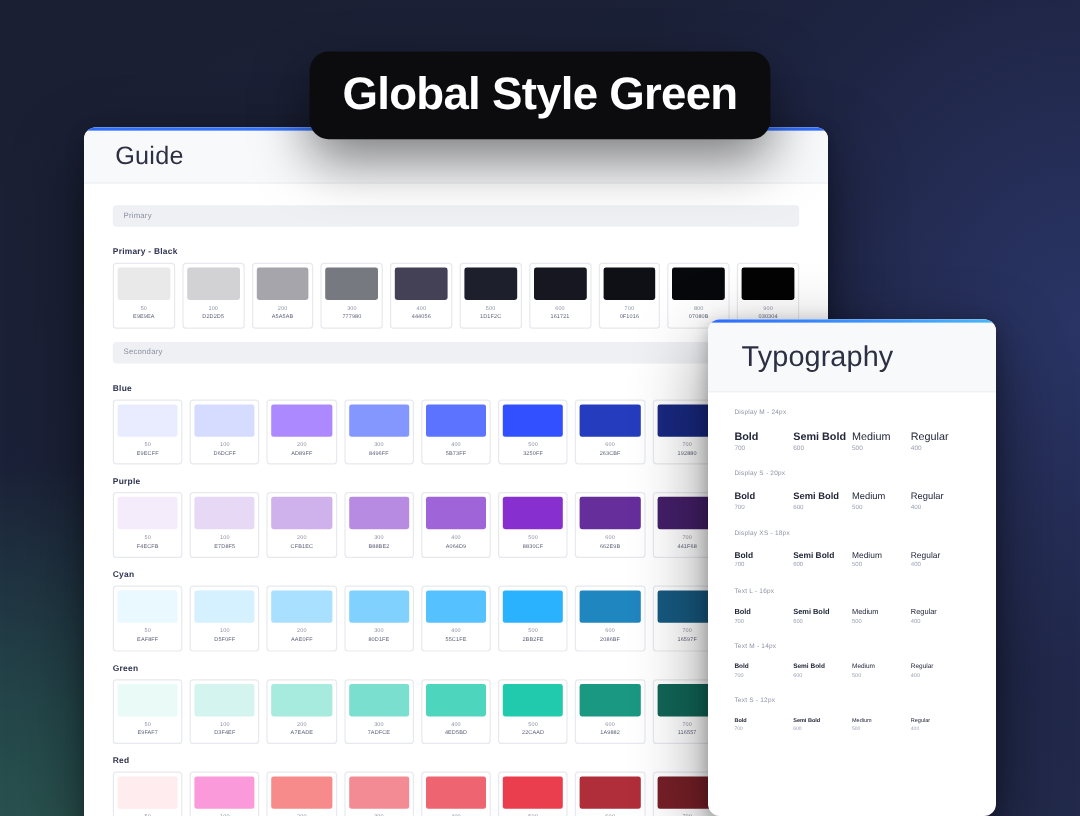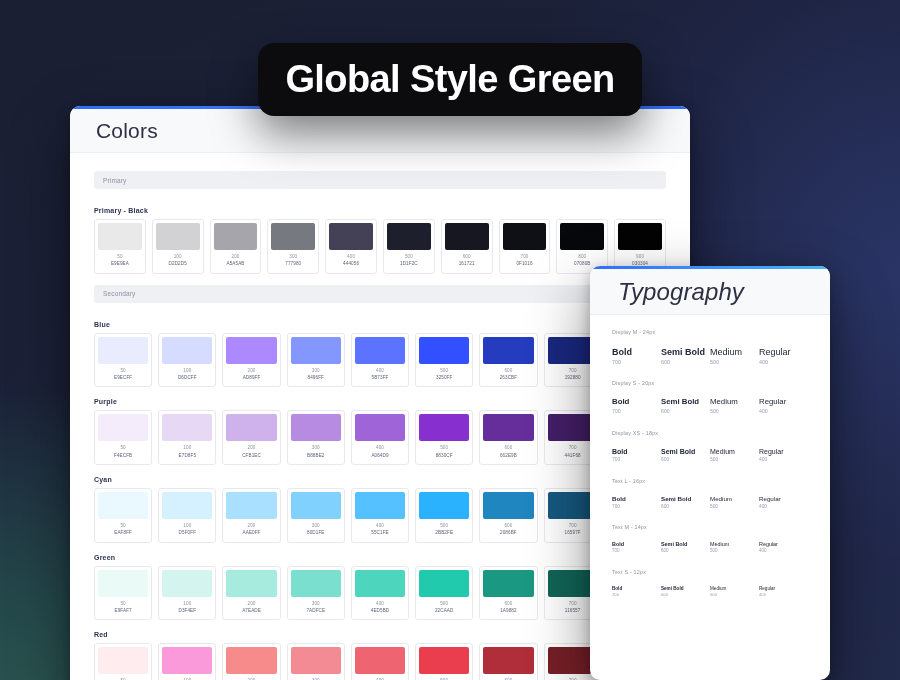--- a/index.html
+++ b/index.html
@@ -133,21 +133,21 @@
   
   #typography-card {
     left: 590px;
     top: 266px;
     width: 240px;
     height: 414px;
   }
   #typography-card .card-topbar {
     background: linear-gradient(90deg, #2f6bff 0%, #49b6f7 100%);
   }
-  #typography-card .card-header { height: 46px; padding: 0 28px; font-style: italic; }
+  #typography-card .card-header { height: 58px; padding: 0 28px; }
   #typography-card .card-title {
     font-size: 24px;
     color: #2c3042;
     font-weight: 400;
     letter-spacing: 0.1px;
   }
   #typography-card .card-body { padding: 14px 22px 0 22px; }
 
   .type-block { margin-bottom: 14px; }
   .type-label {
@@ -209,21 +209,21 @@
 </head>
 <body>
 
 <div id="stage">
 
   <div id="watermark">t.com</div>
 
   <div id="colors-card" class="card">
     <div class="card-topbar"></div>
     <div class="card-header">
-      <div class="card-title">Colors</div>
+      <div class="card-title">Guide</div>
     </div>
     <div class="card-body" id="colors-body">
         <div class="section-bar">
           <span>Primary</span>
         </div>
         <div class="group">
           <div class="group-title">Primary - Black</div>
           <div class="swatch-row">
             <div class="swatch">
               <div class="chip" style="background: rgb(233, 233, 234);"></div>

